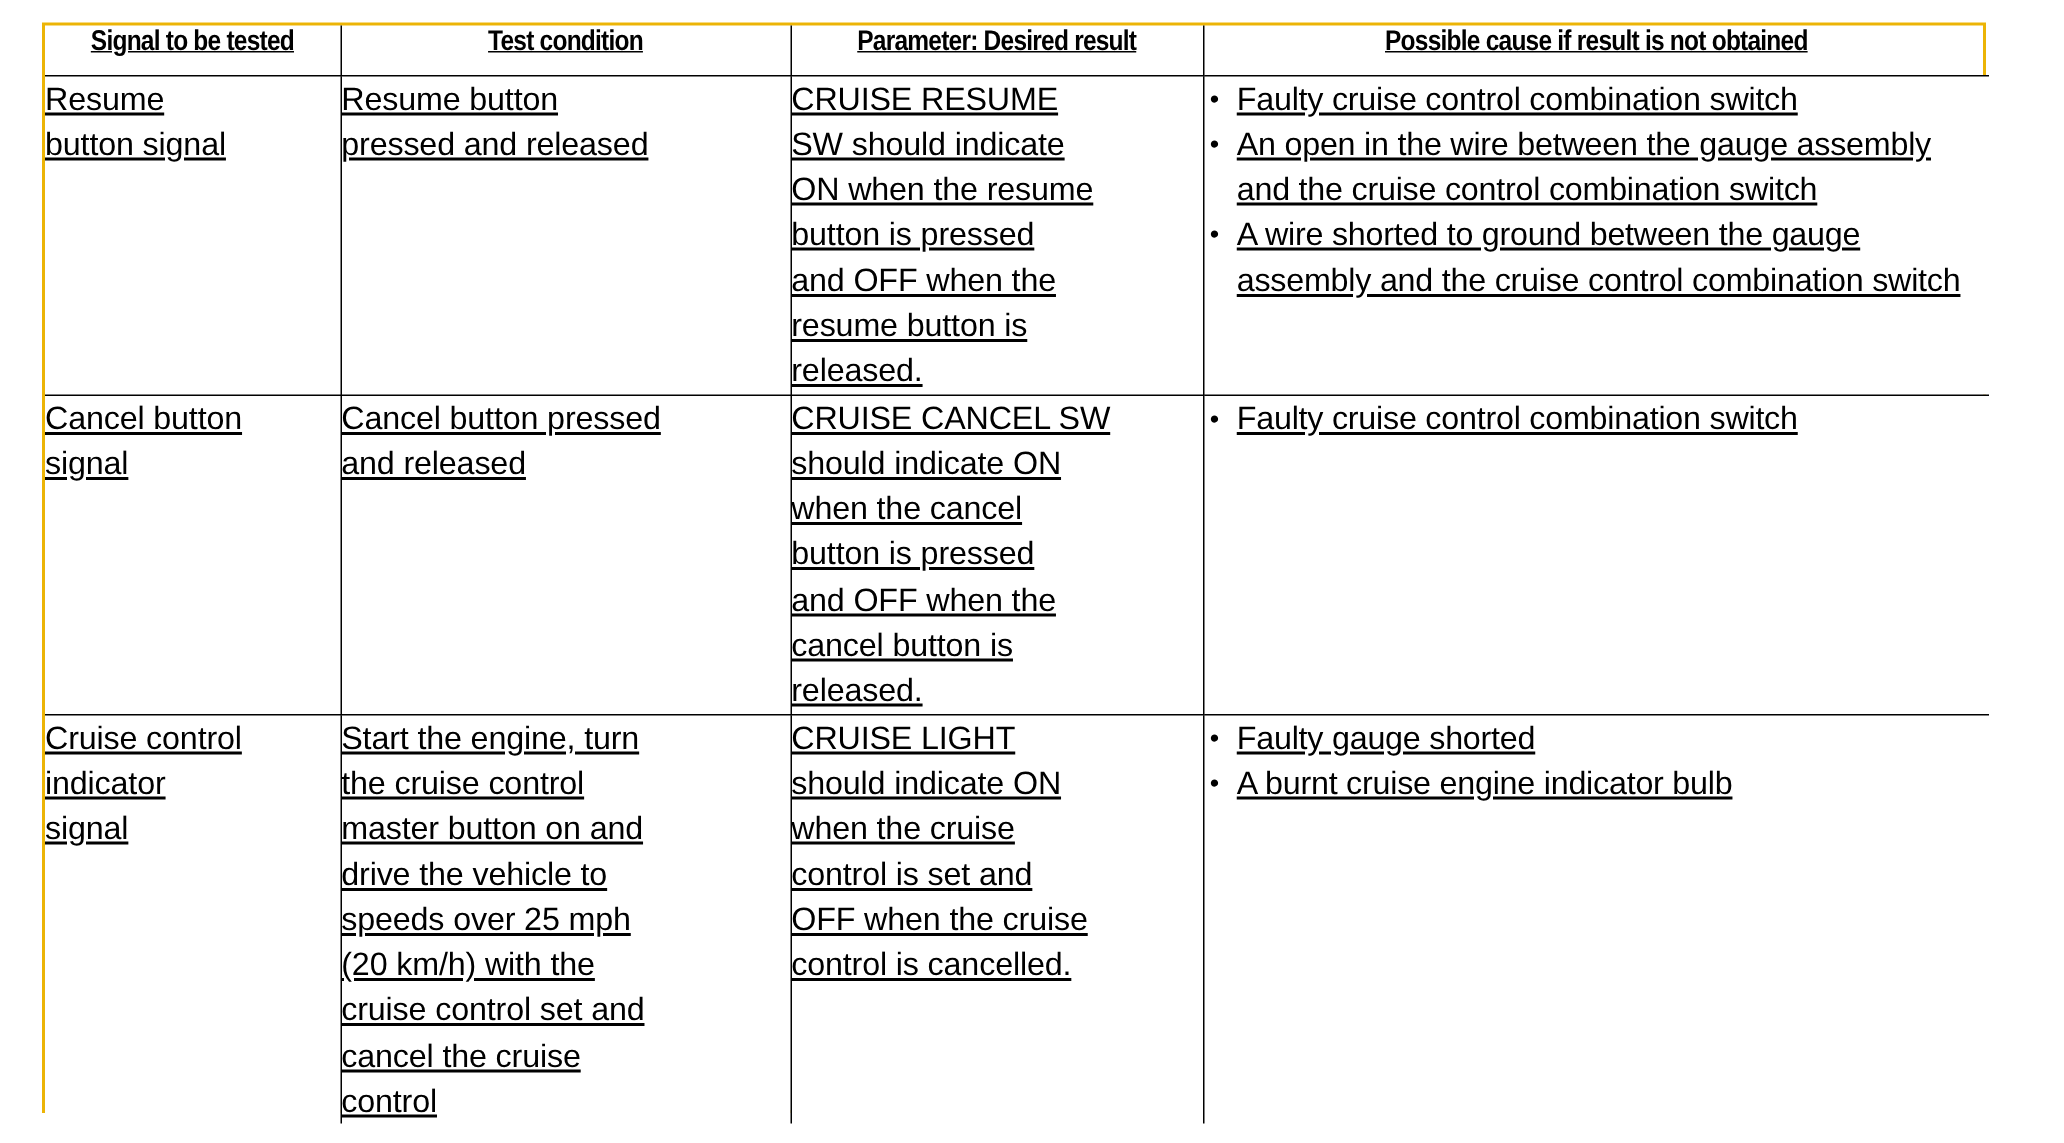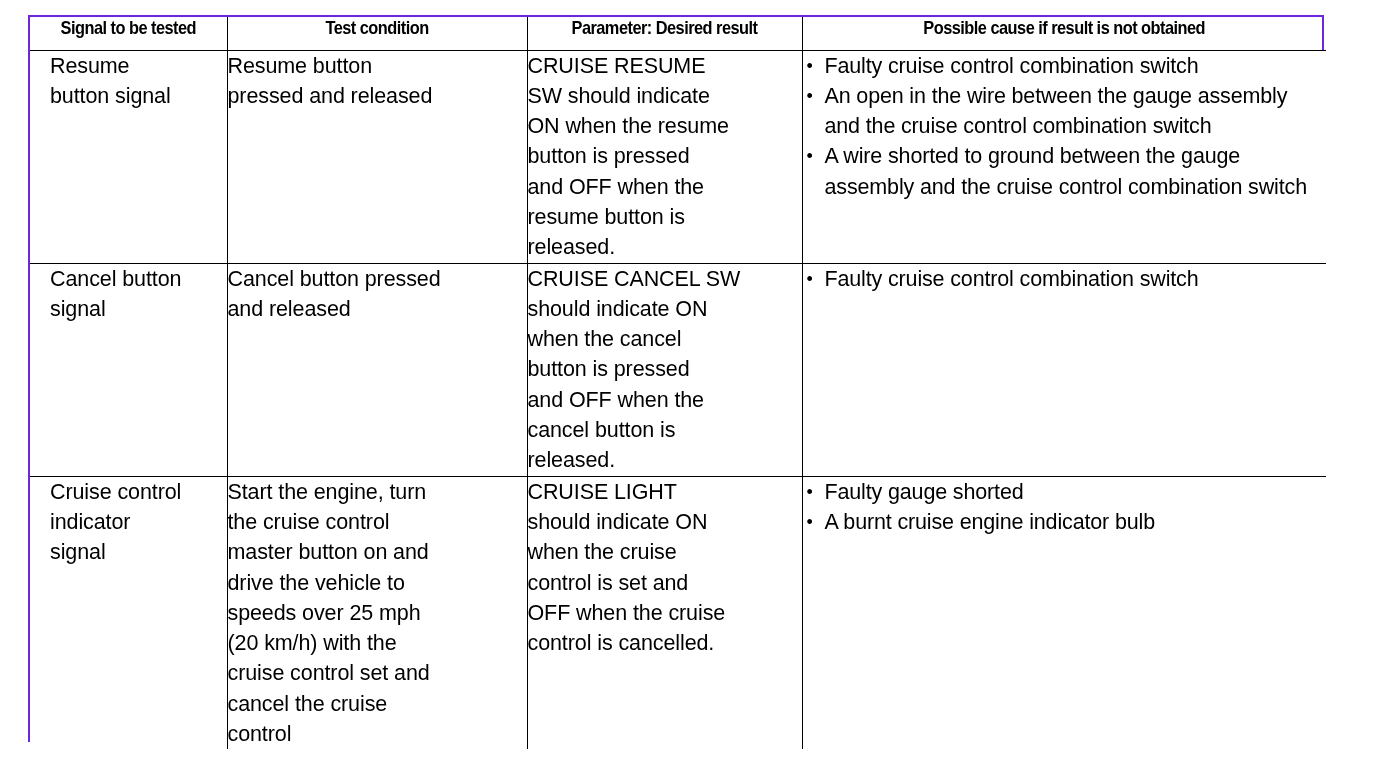--- a/index.html
+++ b/index.html
@@ -22,23 +22,24 @@
     background: #ffffff;
   }
 
   
   .table-wrap {
     position: absolute;
     left: 28px;
     top: 15px;
     width: 1296px;
     height: 727px;
-    border: 2px solid #6d28d9;
+    border: 2px solid #eab308;
     box-sizing: border-box;
     background: #fff;
+    text-decoration: underline;
   }
 
   table.diag {
     border-collapse: collapse;
     width: 100%;
     height: 100%;
     table-layout: fixed;
   }
 
   table.diag col.c1 { width: 197px; }
@@ -82,21 +83,21 @@
   tbody tr.r1 { height: 212px; }
   tbody tr.r2 { height: 210px; margin-top: 32px; }
   tbody tr.r3 { height: 270px; margin-top: 36px; }
 
   .cell-text {
     display: block;
     white-space: pre-line;
   }
 
   
-  td.col-signal .cell-text { letter-spacing: -0.1px; padding-left: 20px; }
+  td.col-signal .cell-text { letter-spacing: -0.1px; }
   td.col-cond   .cell-text { letter-spacing: -0.1px; }
   td.col-param  .cell-text { letter-spacing: -0.1px; }
 
   
   ul.causes {
     list-style: none;
     margin: 0;
     padding: 0;
   }
   ul.causes li {

